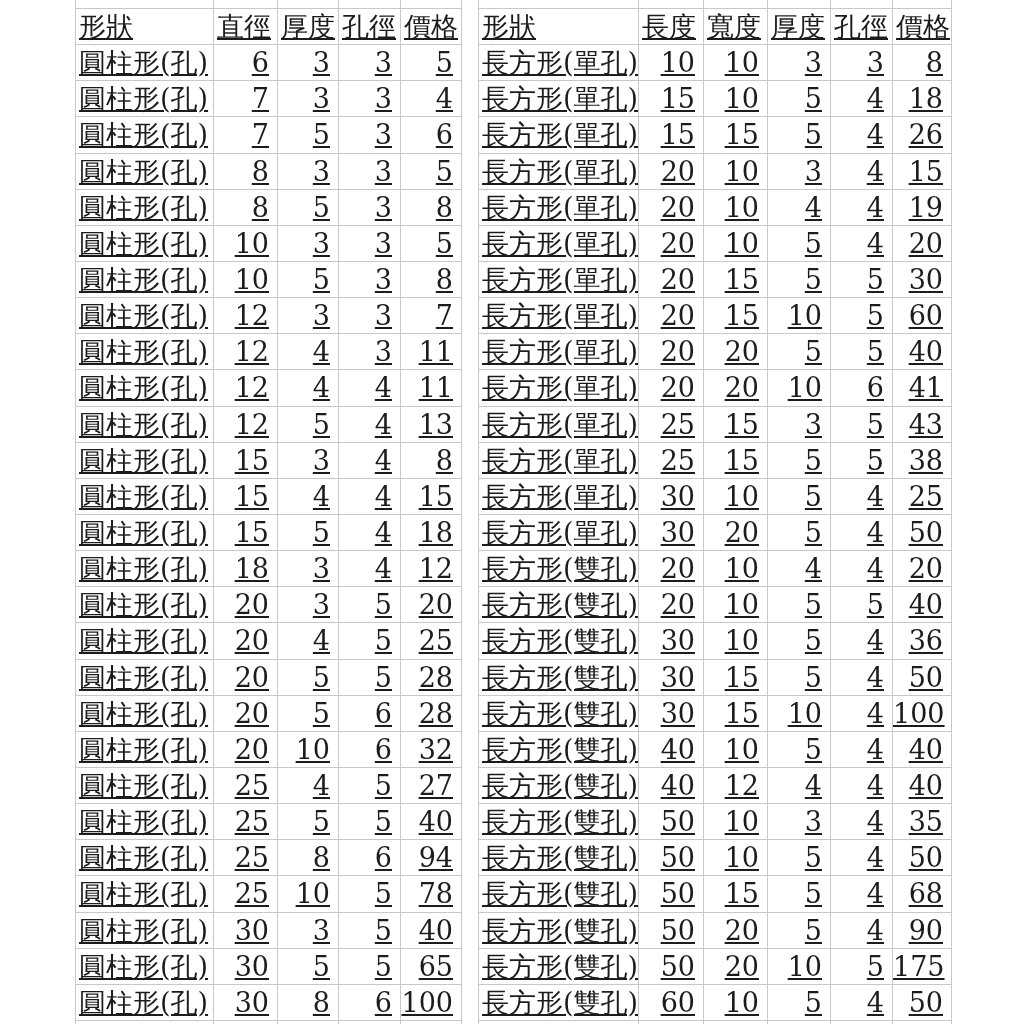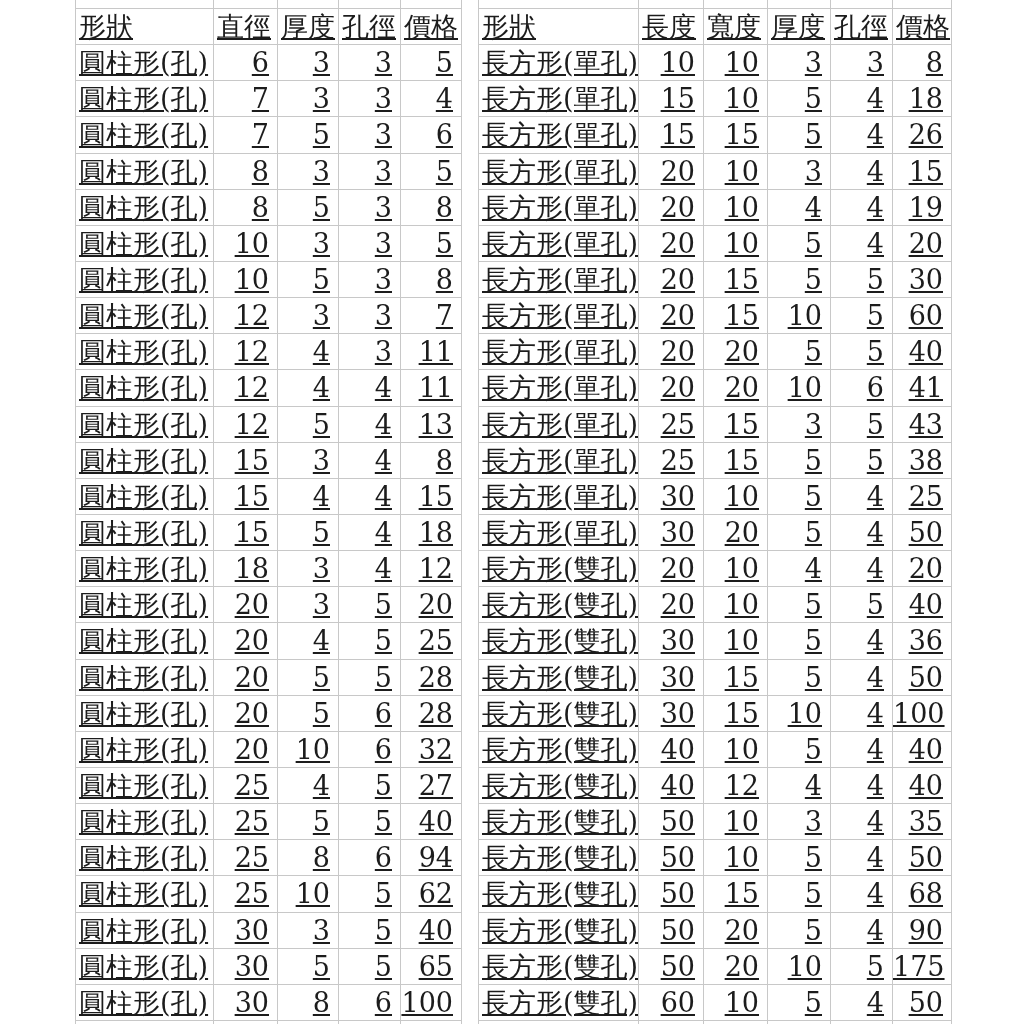--- a/index.html
+++ b/index.html
@@ -216,21 +216,21 @@
         <div class="cell num">25</div>
         <div class="cell num">8</div>
         <div class="cell num">6</div>
         <div class="cell num">94</div>
       </div>
       <div class="row data">
         <div class="cell shape">圓柱形(孔)</div>
         <div class="cell num">25</div>
         <div class="cell num">10</div>
         <div class="cell num">5</div>
-        <div class="cell num">62</div>
+        <div class="cell num">78</div>
       </div>
       <div class="row data">
         <div class="cell shape">圓柱形(孔)</div>
         <div class="cell num">30</div>
         <div class="cell num">3</div>
         <div class="cell num">5</div>
         <div class="cell num">40</div>
       </div>
       <div class="row data">
         <div class="cell shape">圓柱形(孔)</div>

